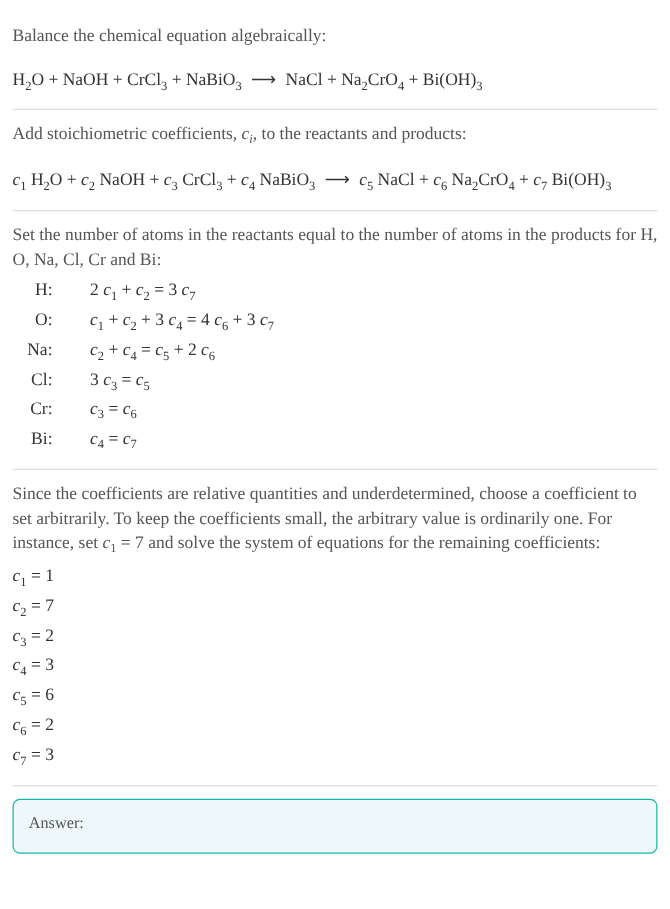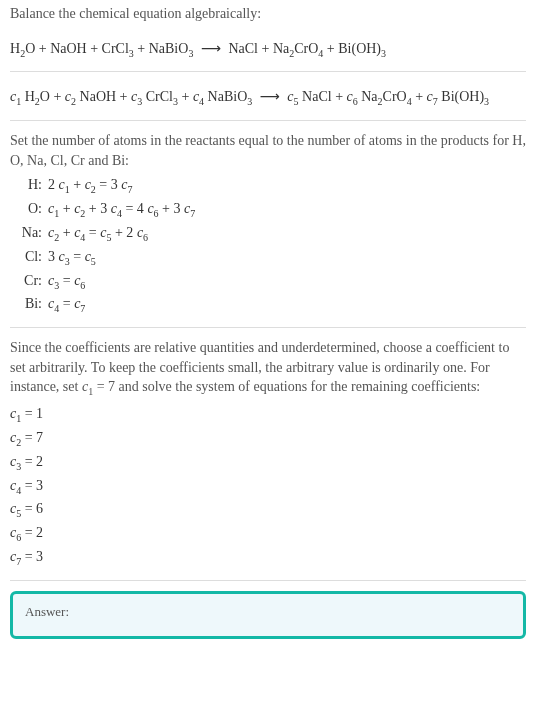--- a/index.html
+++ b/index.html
@@ -5,21 +5,21 @@
   body {
     margin: 0;
     padding: 0;
     font-family: Georgia, 'Times New Roman', serif;
     font-size: 14px;
     color: #333;
     background: #fff;
     width: 536px;
   }
   .container {
-    padding: 4px 10px;
+    padding: 20px 10px;
   }
   .section {
     margin-bottom: 6px;
   }
   .intro {
     color: #555;
     font-size: 14px;
     line-height: 1.4;
     margin-bottom: 4px;
   }
@@ -46,31 +46,32 @@
     display: flex;
     line-height: 1.6;
   }
   .atom-label {
     width: 28px;
     text-align: right;
     padding-right: 6px;
   }
   .atom-eq {
     font-style: italic;
+    margin-left: 24px;
   }
   .coef-list {
     margin: 4px 0 4px 0;
   }
   .coef-row {
     font-style: italic;
     line-height: 1.6;
   }
   .answer-box {
     background: #eef8fb;
-    border: 3px solid #14b8a6;
+    border: 1px solid #14b8a6;
     border-radius: 6px;
     padding: 10px 12px;
     margin-top: 6px;
   }
   .answer-label {
     color: #555;
     font-size: 13px;
     margin-bottom: 6px;
   }
   .answer-eq {
@@ -90,20 +91,23 @@
     <div class="equation">
       <span><span>H</span><span class="sub">2</span><span>O + NaOH + CrCl</span><span class="sub">3</span><span> + NaBiO</span><span class="sub">3</span></span>
       <span class="arrow">⟶</span>
       <span><span>NaCl + Na</span><span class="sub">2</span><span>CrO</span><span class="sub">4</span><span> + Bi(OH)</span><span class="sub">3</span></span>
     </div>
   </div>
 
   <hr class="sep">
 
   <div class="section">
+    <div class="intro">
+      <span>Add stoichiometric coefficients, </span><span class="ital">c</span><span class="subi">i</span><span>, to the reactants and products:</span>
+    </div>
     <div class="equation">
       <span class="ital">c</span><span class="sub">1</span><span> H</span><span class="sub">2</span><span>O + </span><span class="ital">c</span><span class="sub">2</span><span> NaOH + </span><span class="ital">c</span><span class="sub">3</span><span> CrCl</span><span class="sub">3</span><span> + </span><span class="ital">c</span><span class="sub">4</span><span> NaBiO</span><span class="sub">3</span>
       <span class="arrow">⟶</span>
       <span class="ital">c</span><span class="sub">5</span><span> NaCl + </span><span class="ital">c</span><span class="sub">6</span><span> Na</span><span class="sub">2</span><span>CrO</span><span class="sub">4</span><span> + </span><span class="ital">c</span><span class="sub">7</span><span> Bi(OH)</span><span class="sub">3</span>
     </div>
   </div>
 
   <hr class="sep">
 
   <div class="section">

